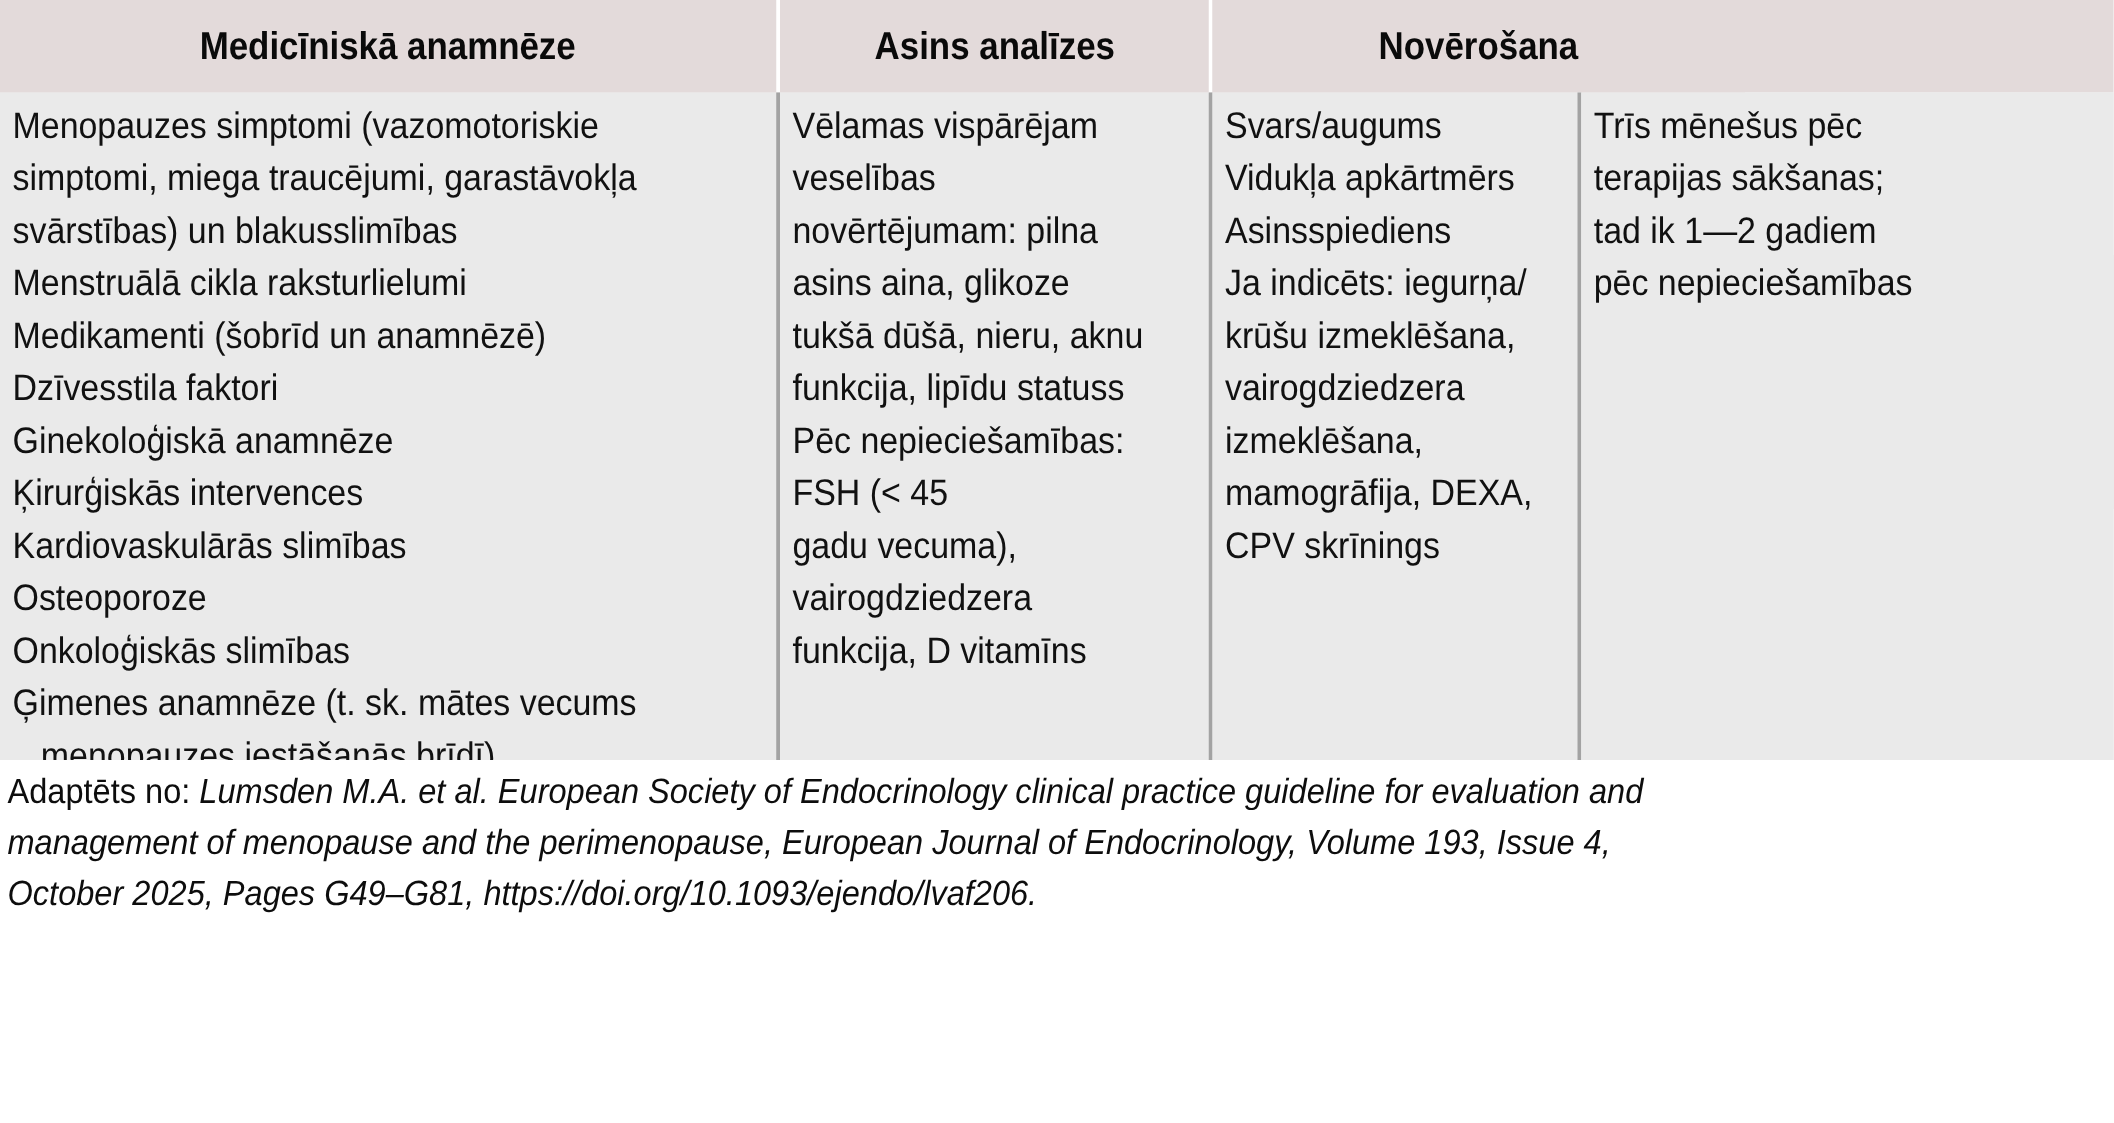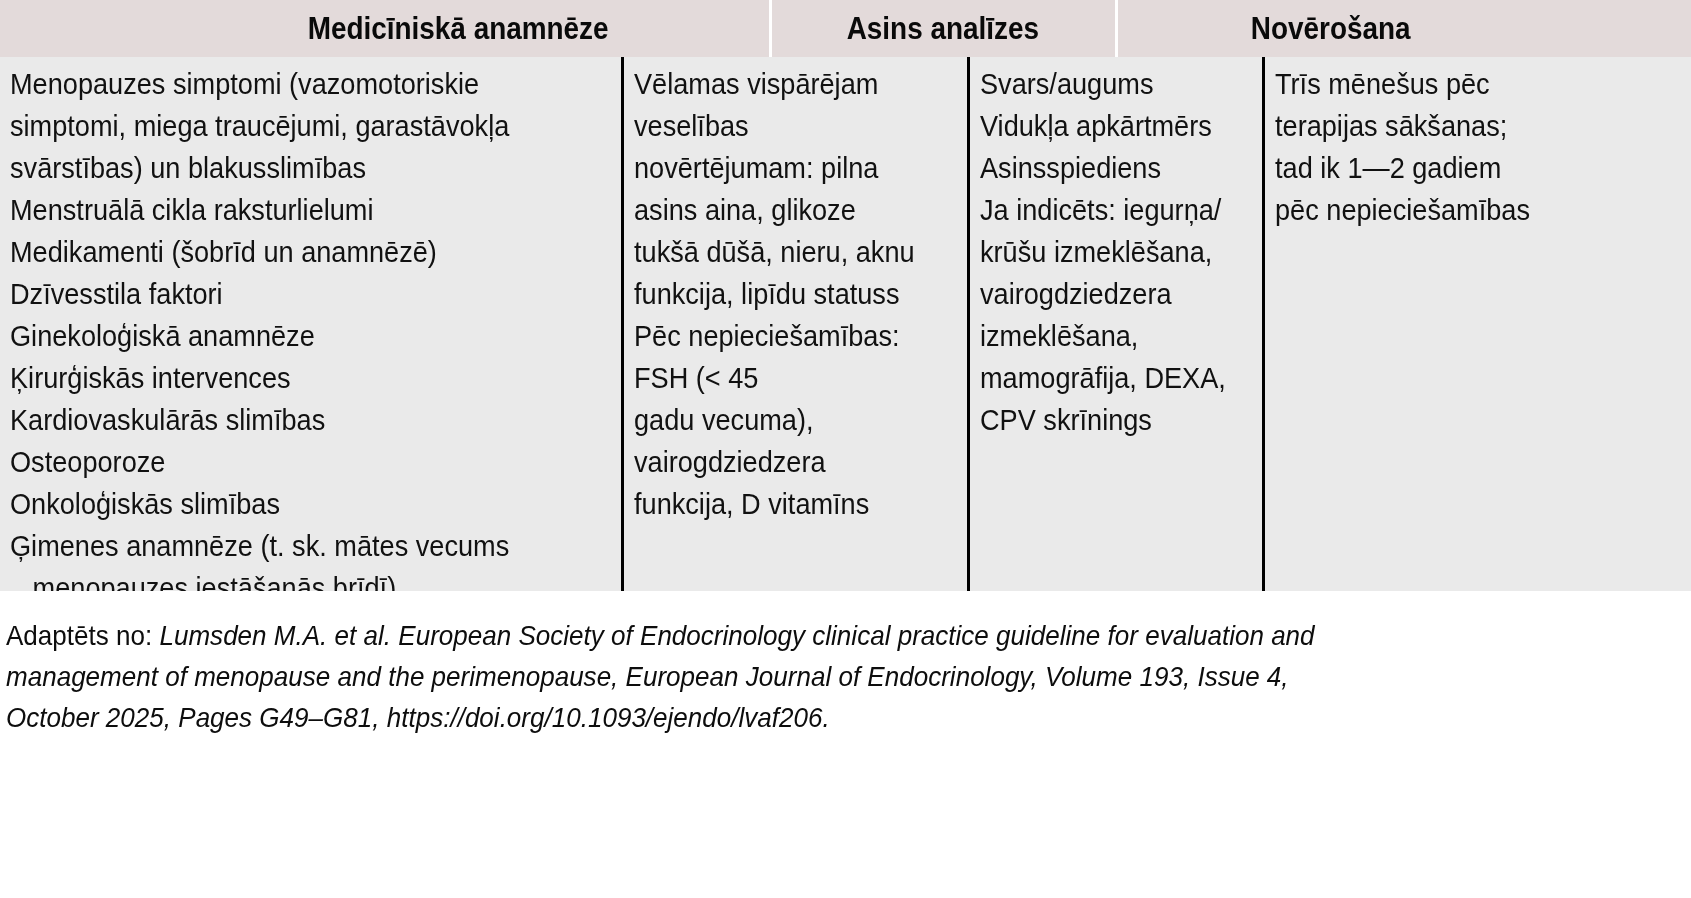--- a/index.html
+++ b/index.html
@@ -48,23 +48,22 @@
   
   .table {
     width: 1691px;
     box-sizing: border-box;
     display: block;
   }
 
   .header-row {
     display: flex;
     background: #e3dada;
-    height: 57px;
-    box-sizing: border-box;
-    justify-content: center;
+    height: 74px;
+    box-sizing: border-box;
   }
   .header-cell {
     background: #e3dada;
     display: flex;
     align-items: center;
     justify-content: center;
     text-align: center;
     box-sizing: border-box;
     border-right: 3px solid #ffffff;
     padding: 2px 6px;
@@ -82,21 +81,21 @@
 
   .body-row {
     display: flex;
     background: #eaeaea;
     height: 534px;
     box-sizing: border-box;
   }
   .body-cell {
     background: #eaeaea;
     box-sizing: border-box;
-    border-right: 3px solid #000000;
+    border-right: 3px solid #a3a3a3;
     padding: 6px 10px 0 10px;
     overflow: hidden;
   }
   .body-cell:last-child { border-right: none; }
 
   .cell-lines {
     font-family: "Liberation Sans Narrow", "Liberation Sans", sans-serif;
     font-size: 29.5px;
     line-height: 42px;
     color: #111111;
@@ -107,21 +106,21 @@
   .cell-line { white-space: pre; }
 
   
   .c1 { width: 624px; }
   .c2 { width: 346px; }
   .c3 { width: 295px; }
   .c4 { width: 426px; }
 
   
   .source-note {
-    padding: 24px 6px 0 6px;
+    padding: 4px 6px 0 6px;
     box-sizing: border-box;
     height: 288px;
   }
   .source-line {
     font-family: "Liberation Sans Narrow", "Liberation Sans", sans-serif;
     font-size: 28px;
     line-height: 41px;
     color: #0d0d0d;
     transform: scaleX(0.93);
     transform-origin: left center;

